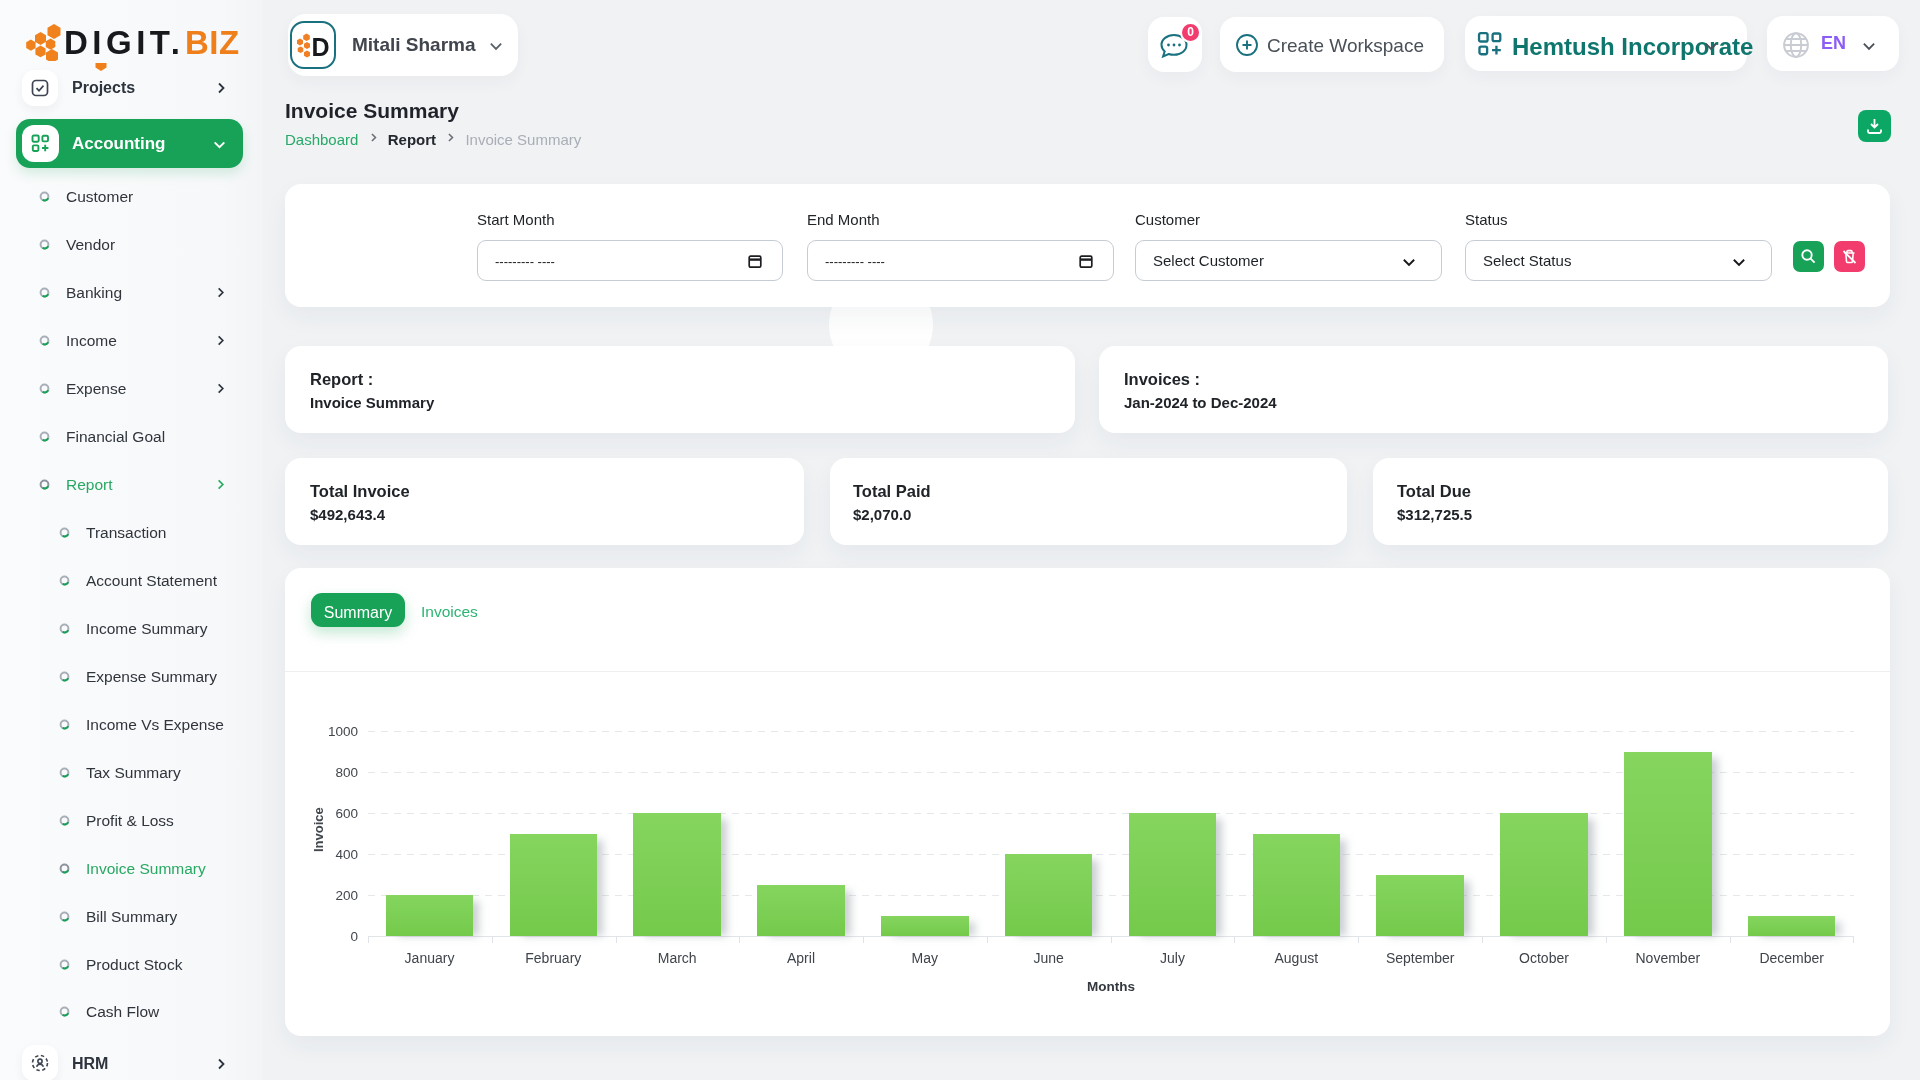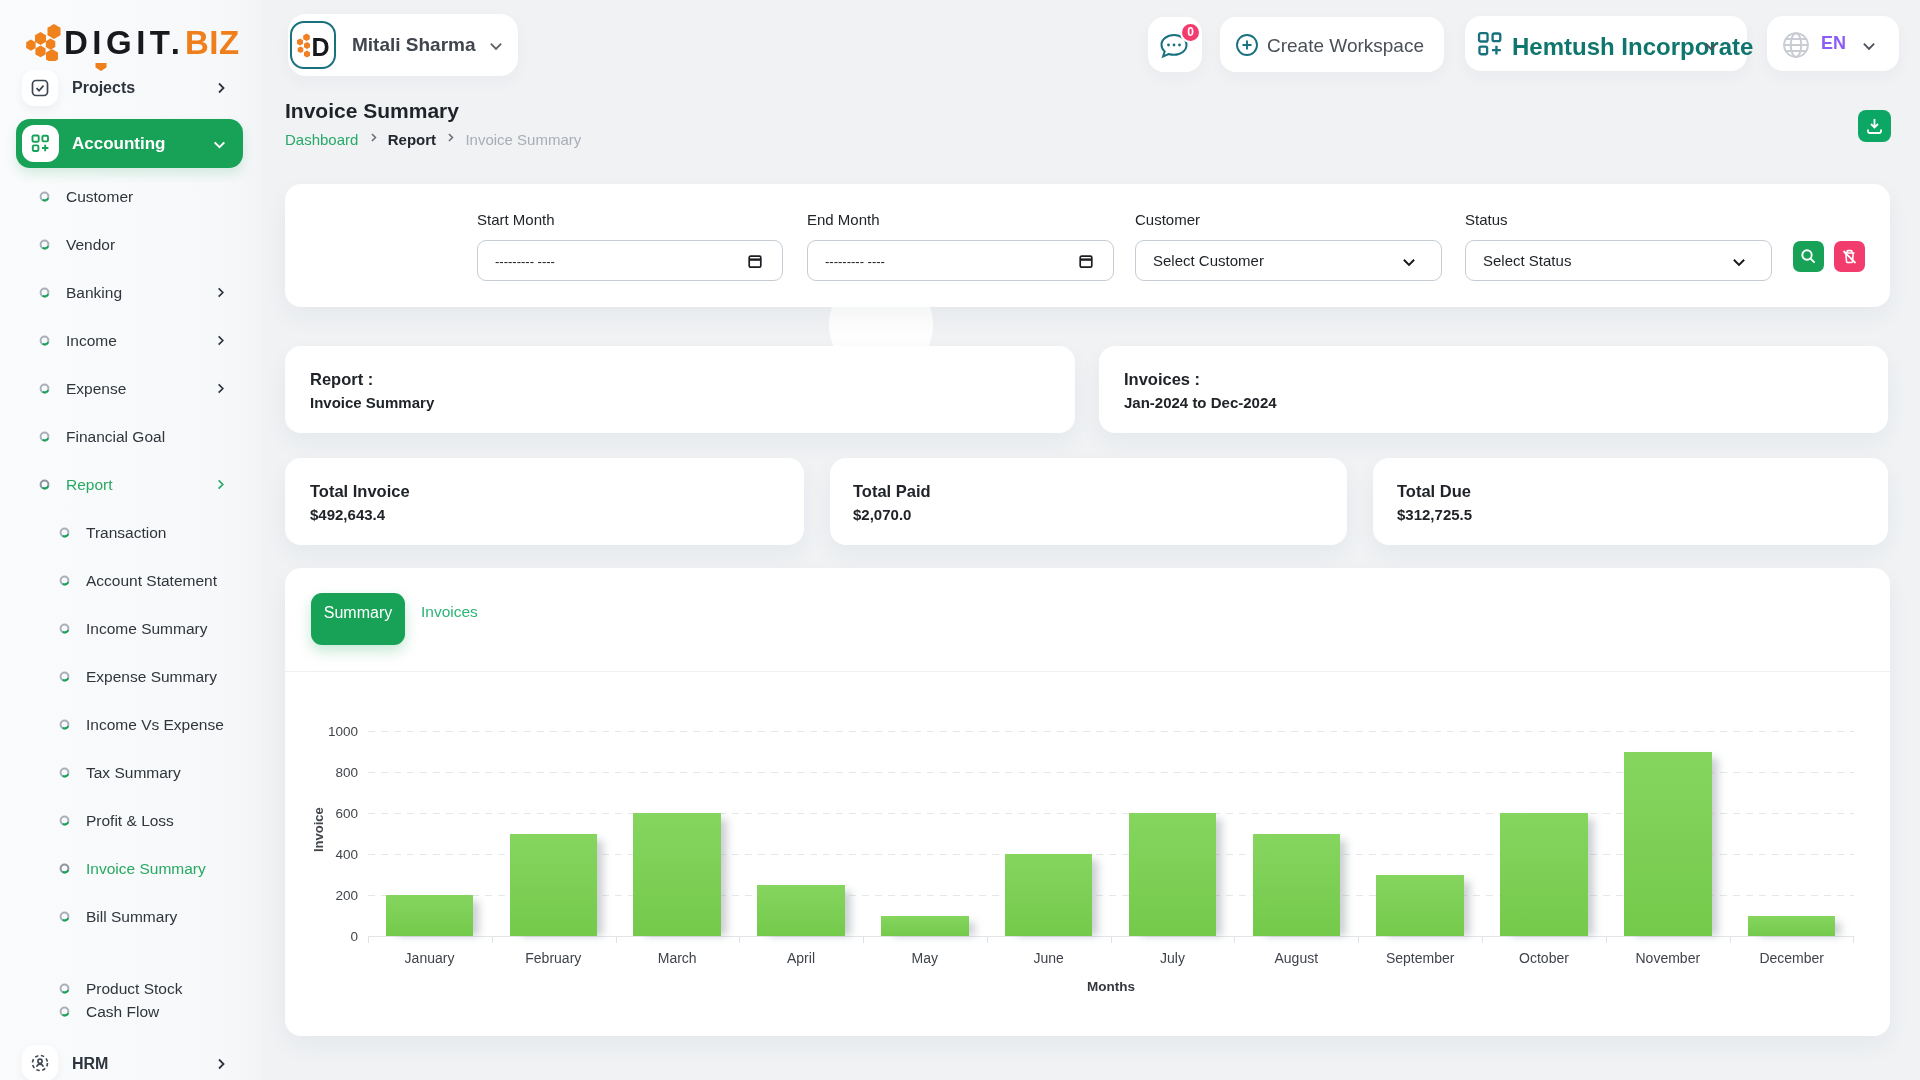--- a/index.html
+++ b/index.html
@@ -189,21 +189,21 @@
       </svg>
       <span style="left:86px; color:#27a962;">Invoice Summary</span>
     </div>
   <div class="mi" style="top:908px;">
       <svg class="ring" style="left:59px;" width="11" height="11" viewBox="0 0 11 11" fill="none">
         <circle cx="5.5" cy="5.5" r="3.9" stroke="#a9afb8" stroke-width="2"></circle>
         <path d="M3.6 8.9 A3.9 3.9 0 0 0 9.2 7.1" stroke="#17a258" stroke-width="2"></path>
       </svg>
       <span style="left:86px;">Bill Summary</span>
     </div>
-  <div class="mi" style="top:980px;">
+  <div class="mi" style="top:956px;">
       <svg class="ring" style="left:59px;" width="11" height="11" viewBox="0 0 11 11" fill="none">
         <circle cx="5.5" cy="5.5" r="3.9" stroke="#a9afb8" stroke-width="2"></circle>
         <path d="M3.6 8.9 A3.9 3.9 0 0 0 9.2 7.1" stroke="#17a258" stroke-width="2"></path>
       </svg>
       <span style="left:86px;">Product Stock</span>
     </div>
   <div class="mi" style="top:1003px;">
       <svg class="ring" style="left:59px;" width="11" height="11" viewBox="0 0 11 11" fill="none">
         <circle cx="5.5" cy="5.5" r="3.9" stroke="#a9afb8" stroke-width="2"></circle>
         <path d="M3.6 8.9 A3.9 3.9 0 0 0 9.2 7.1" stroke="#17a258" stroke-width="2"></path>
@@ -356,21 +356,21 @@
 
 <div class="card" style="left:830px; top:458px; width:517px; height:87px; z-index:2;"></div>
 <div class="abs" style="left:853px; top:482px; font-size:16.5px; font-weight:bold; color:#202429; z-index:3;">Total Paid</div>
 <div class="abs" style="left:853px; top:506px; font-size:15px; font-weight:bold; color:#202429; z-index:3;">$2,070.0</div>
 
 <div class="card" style="left:1373px; top:458px; width:515px; height:87px; z-index:2;"></div>
 <div class="abs" style="left:1397px; top:482px; font-size:16.5px; font-weight:bold; color:#202429; z-index:3;">Total Due</div>
 <div class="abs" style="left:1397px; top:506px; font-size:15px; font-weight:bold; color:#202429; z-index:3;">$312,725.5</div>
 
 <div class="card" style="left:285px; top:568px; width:1605px; height:468px; z-index:2;"></div>
-<div class="abs" style="left:311px; top:593px; width:94px; height:52px; background:#17a258; border-radius:11px; color:#fff; font-size:16px; text-align:center; line-height:39px; z-index:3; box-shadow:0 6px 14px rgba(23,162,88,0.25);">Summary</div>
+<div class="abs" style="left:311px; top:593px; width:94px; height:34px; background:#17a258; border-radius:11px; color:#fff; font-size:16px; text-align:center; line-height:39px; z-index:3; box-shadow:0 6px 14px rgba(23,162,88,0.25);">Summary</div>
 <div class="abs" style="left:421px; top:603px; font-size:15.5px; color:#2bb573; z-index:3;">Invoices</div>
 <div class="abs" style="left:285px; top:671px; width:1605px; height:1px; background:#edeff1; z-index:3;"></div>
 
 <div class="grid" style="top:731px;"></div>
 <div class="grid" style="top:772px;"></div>
 <div class="grid" style="top:813px;"></div>
 <div class="grid" style="top:854px;"></div>
 <div class="grid" style="top:895px;"></div>
 <div class="abs" style="left:368px; top:936px; width:1486px; height:1px; background:#e2e5e8; z-index:3;"></div>
 

